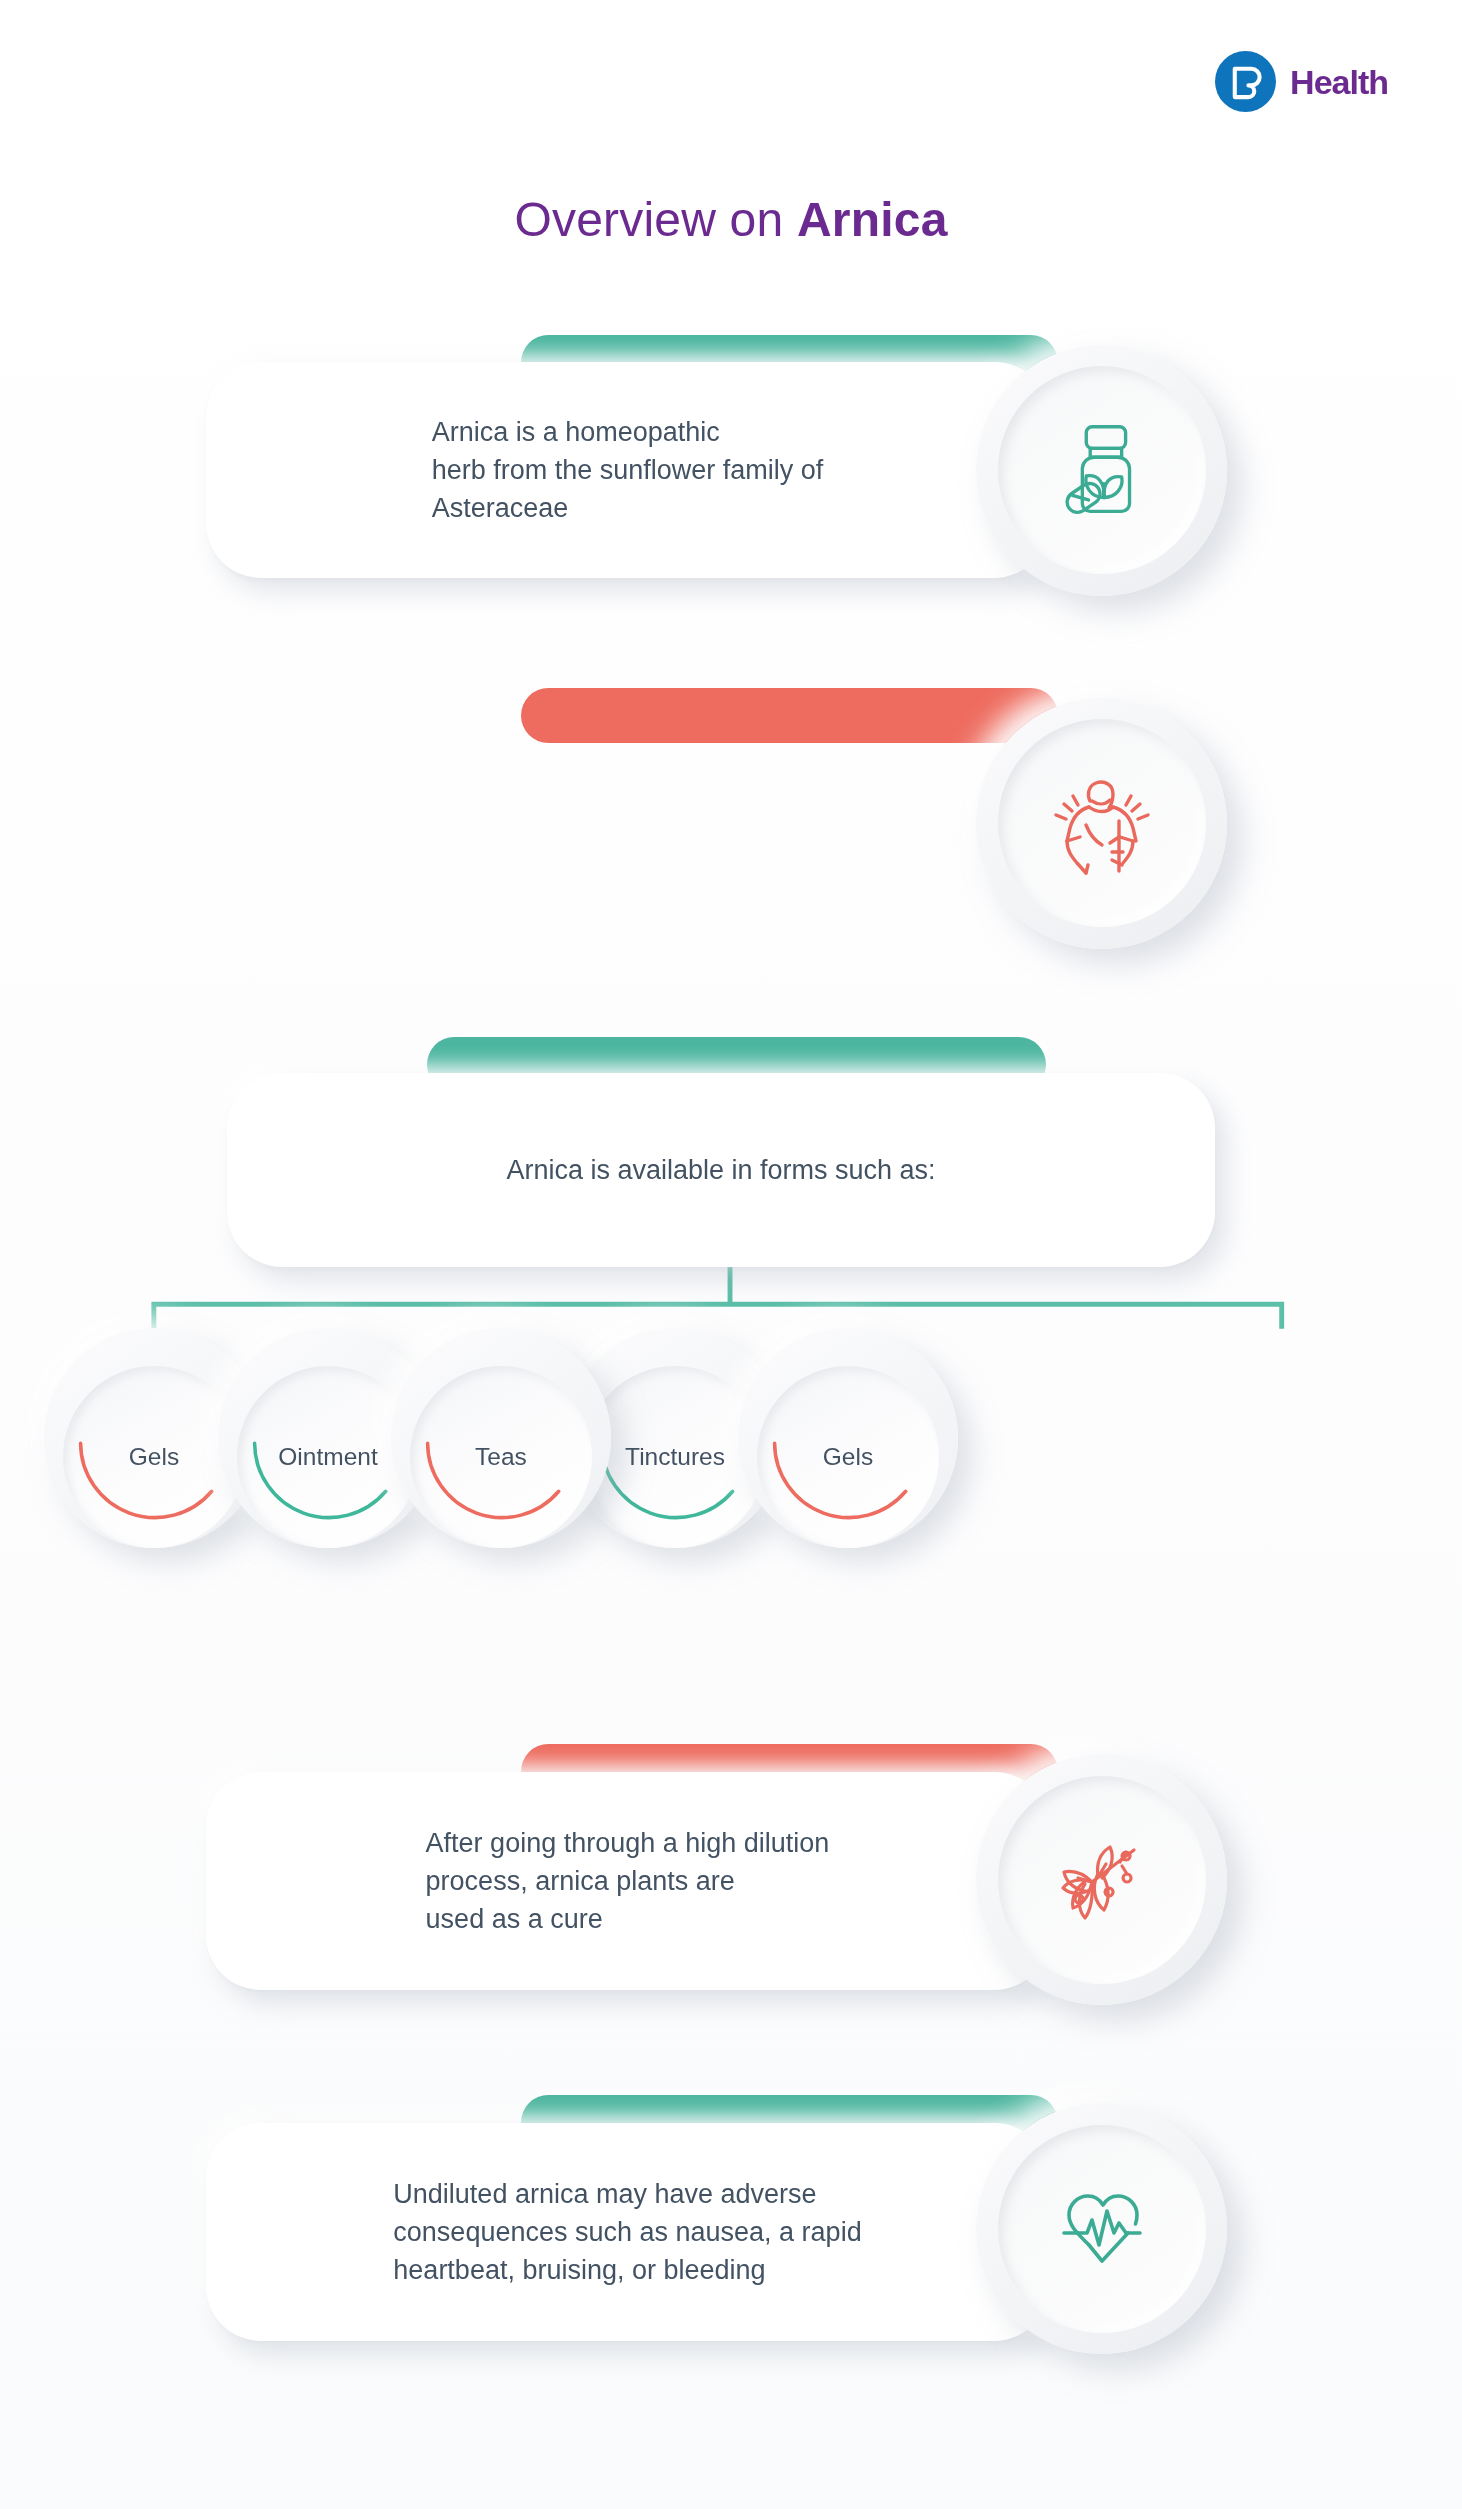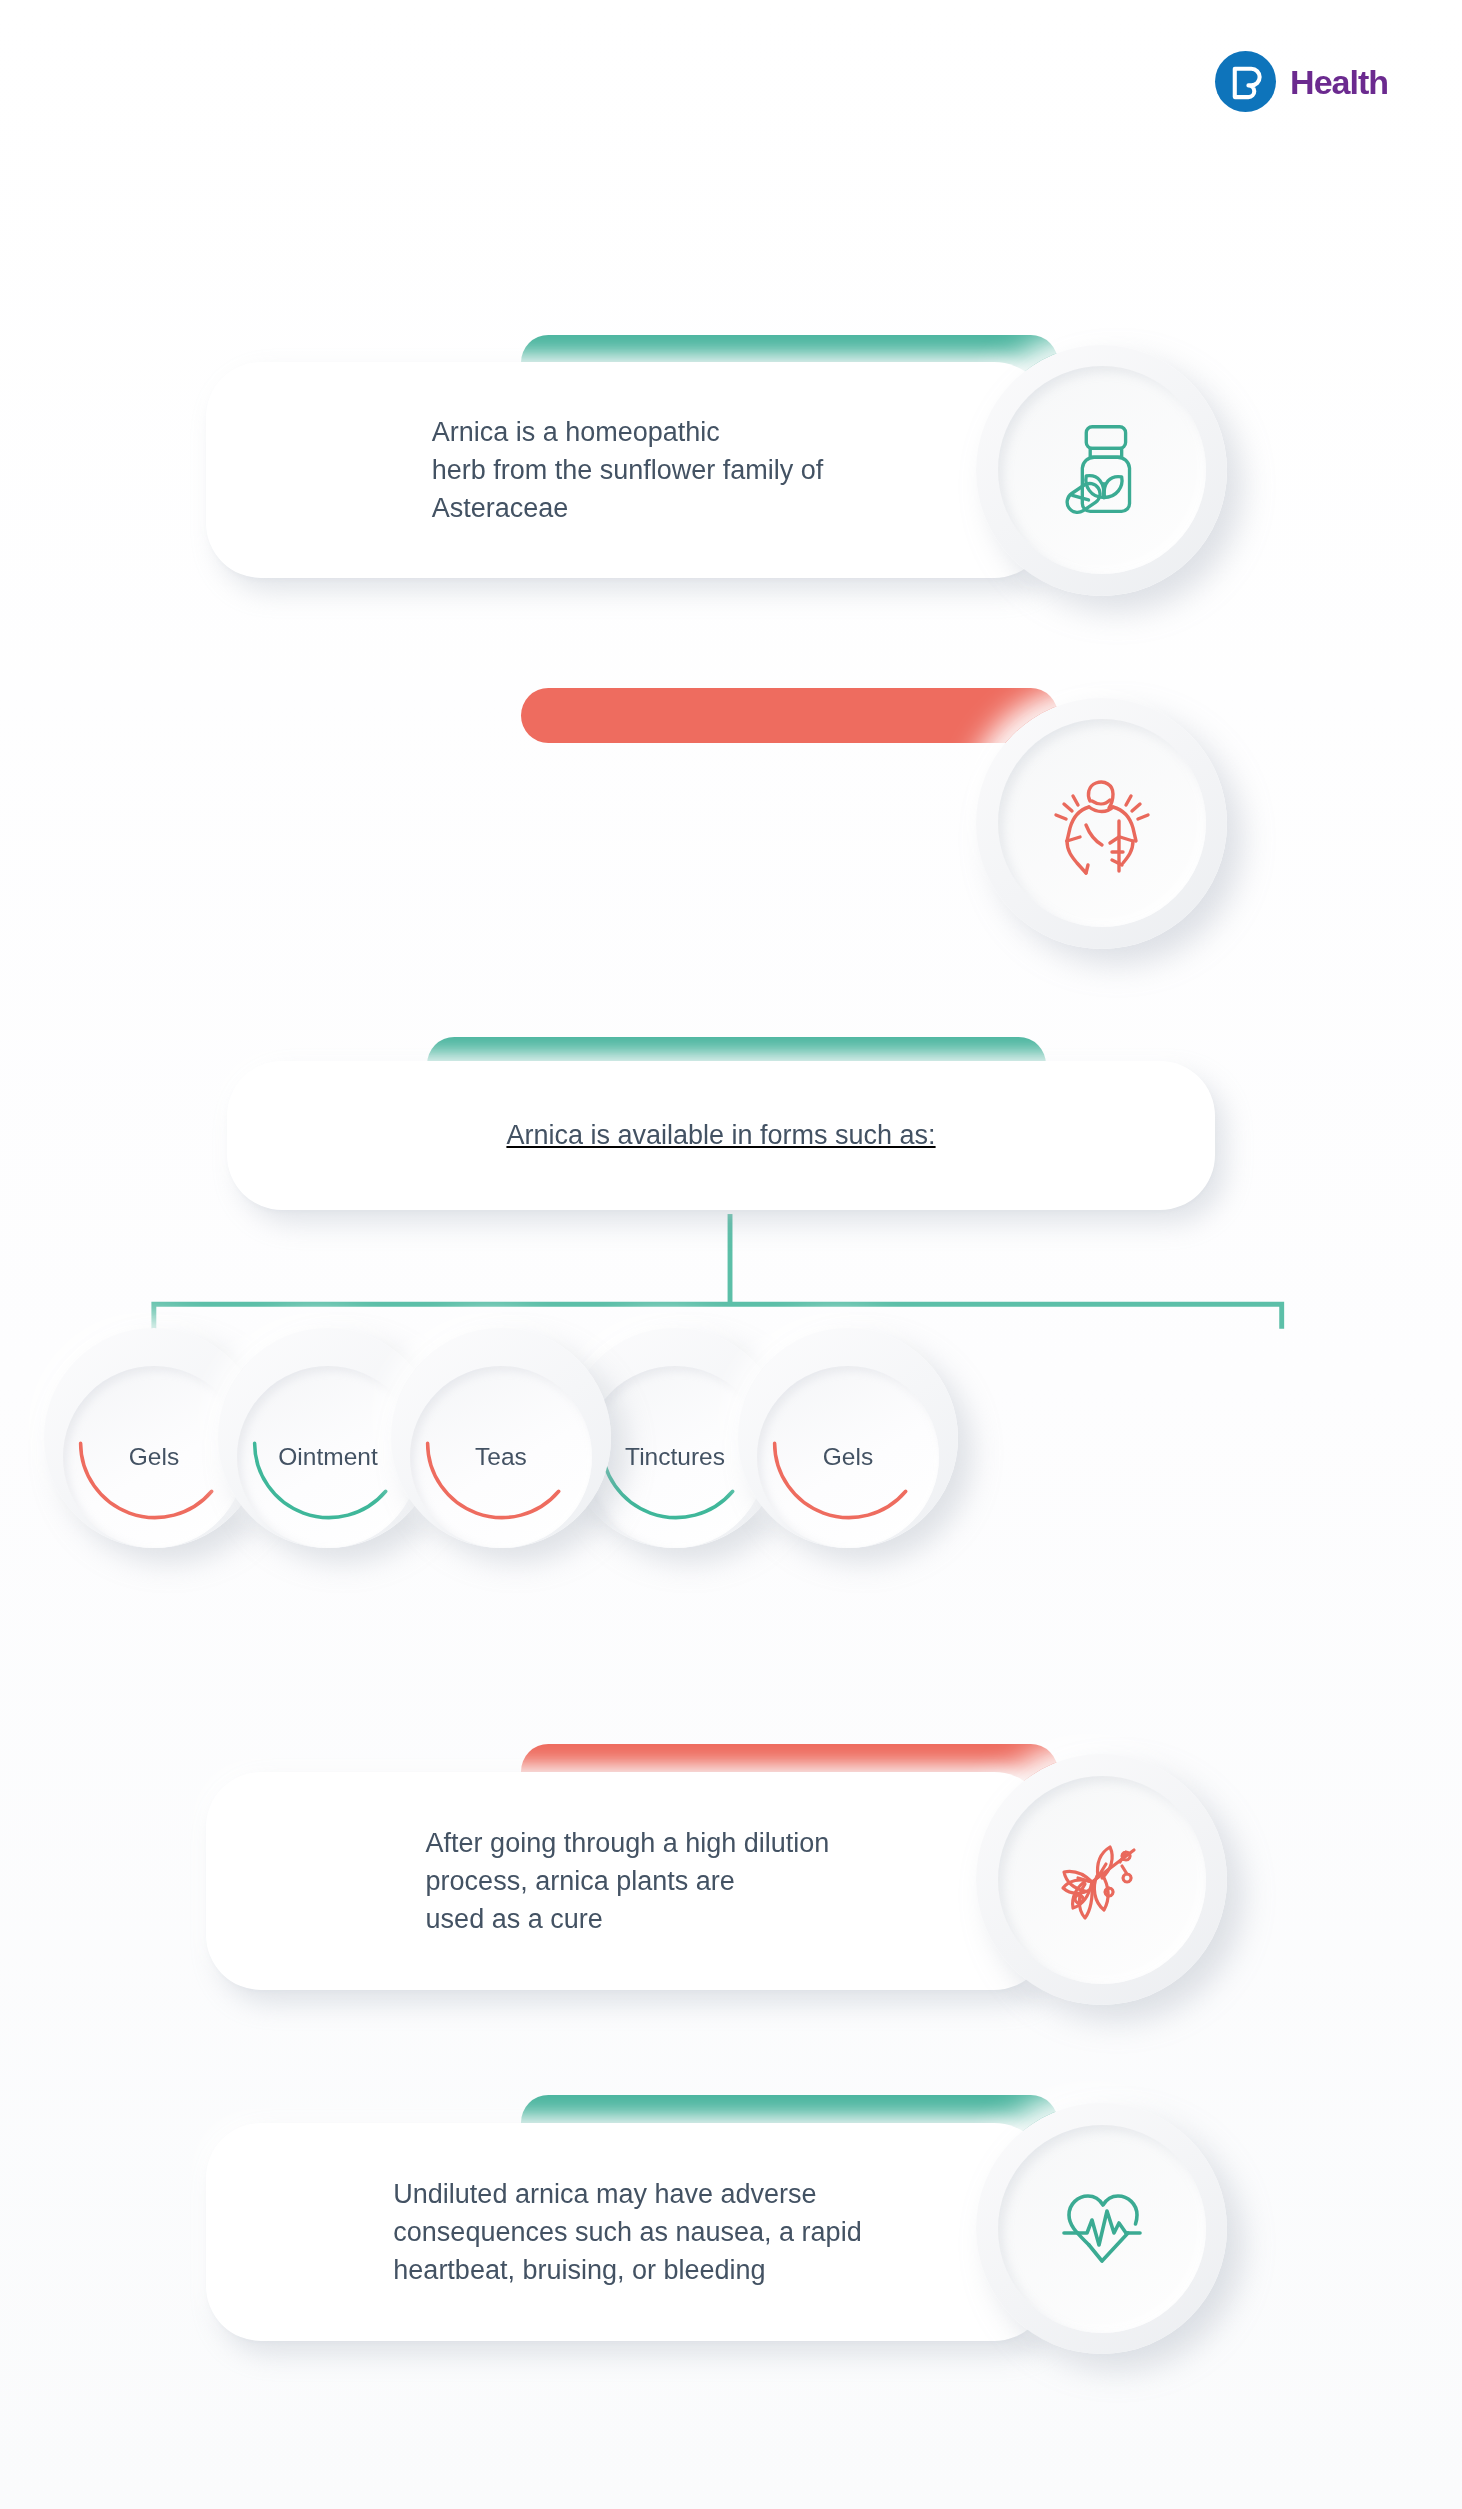--- a/index.html
+++ b/index.html
@@ -179,20 +179,21 @@
 
   <div id="logo">
     <div class="mark">
       <svg width="39" height="39" viewBox="0 0 40 40" aria-hidden="true">
         <path d="M9 7 h17 a8.5 8.5 0 0 1 0 17 h-3 a6 6 0 0 1 0 12 h-14 z" fill="none" stroke="#ffffff" stroke-width="4.2" stroke-linejoin="round" stroke-linecap="round"></path>
       </svg>
     </div>
     <div class="wordmark">Health</div>
   </div>
 
+  <div id="title"><span class="light">Overview on </span><span class="strong">Arnica</span></div>
 
   <div class="card-block" style="left:0; top:323px; width:1462px; height:274px;">
     <div class="bar" style="left:521px; top:11.8px; width:537px; background:#4db6a0;"></div>
     <div class="panel" style="left:206px; top:39px; width:843px; height:216px;">
       <div class="panel-text">Arnica is a homeopathic
 herb from the sunflower family of
 Asteraceae</div>
     </div>
     <div class="icon-outer" style="left:976px; top:21.6px;">
       <div class="icon-inner">
@@ -230,21 +231,21 @@
           <path d="M30 48 l-8 -7 M24 56 l-10 -4 M36 42 l-5 -9"></path>
           <path d="M90 48 l8 -7 M96 56 l10 -4 M84 42 l5 -9"></path>
           <path d="M68 80 l9 -6 M70 89 l11 0 M70 97 l10 5"></path>
         </svg>
       </div>
     </div>
   </div>
 
   <div class="card-block" style="left:0; top:1019px; width:1462px; height:206px;">
     <div class="bar" style="left:427px; top:17.6px; width:619px; background:#4db6a0;"></div>
-    <div class="panel" style="left:227px; top:42px; width:988px; height:149px;text-decoration:underline;">
+    <div class="panel" style="left:227px; top:54px; width:988px; height:194px;">
       <div class="panel-text">Arnica is available in forms such as:</div>
     </div>
   </div>
 
   <svg id="connectors" width="1462" height="216" viewBox="0 0 1492 220">
     <path d="M745 58 V150" stroke="#5cbfa8" stroke-width="5" fill="none"></path>
     <path d="M157 175 V150 H1308 V175" stroke="#5cbfa8" stroke-width="5" fill="none" stroke-linecap="butt" stroke-linejoin="miter"></path>
   </svg>
 
   <div id="nodes">

